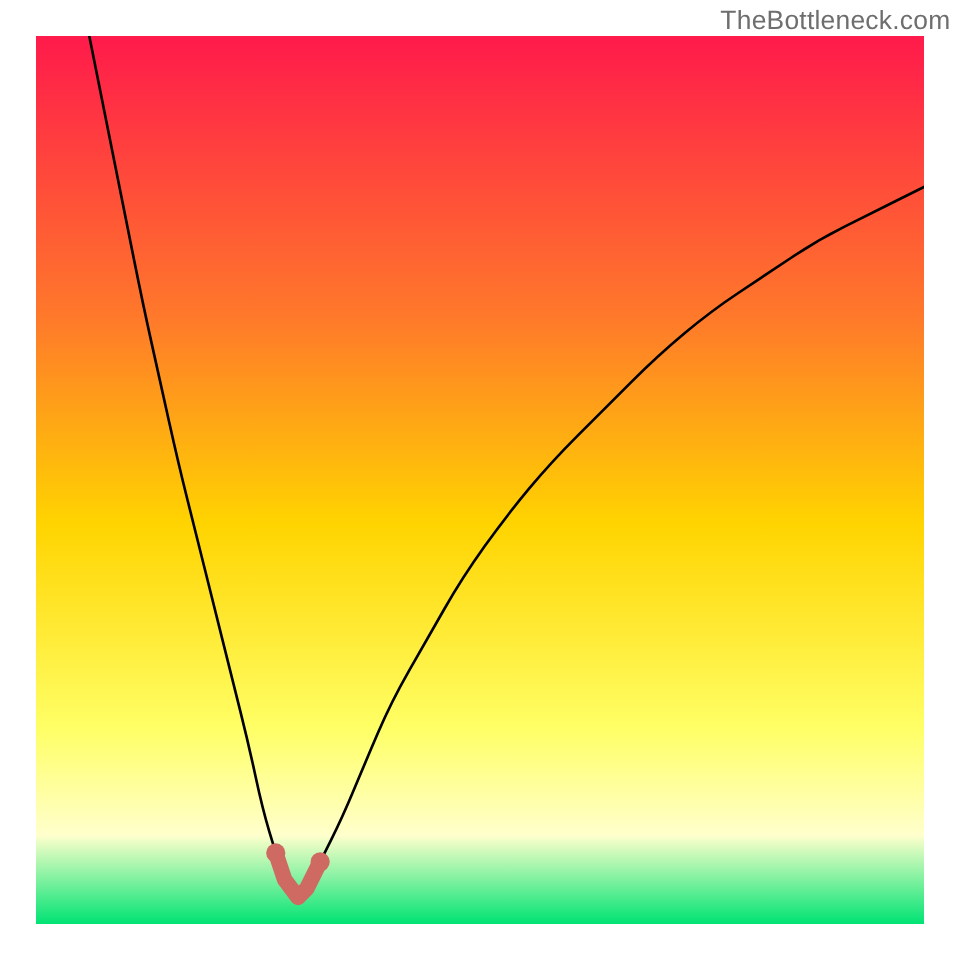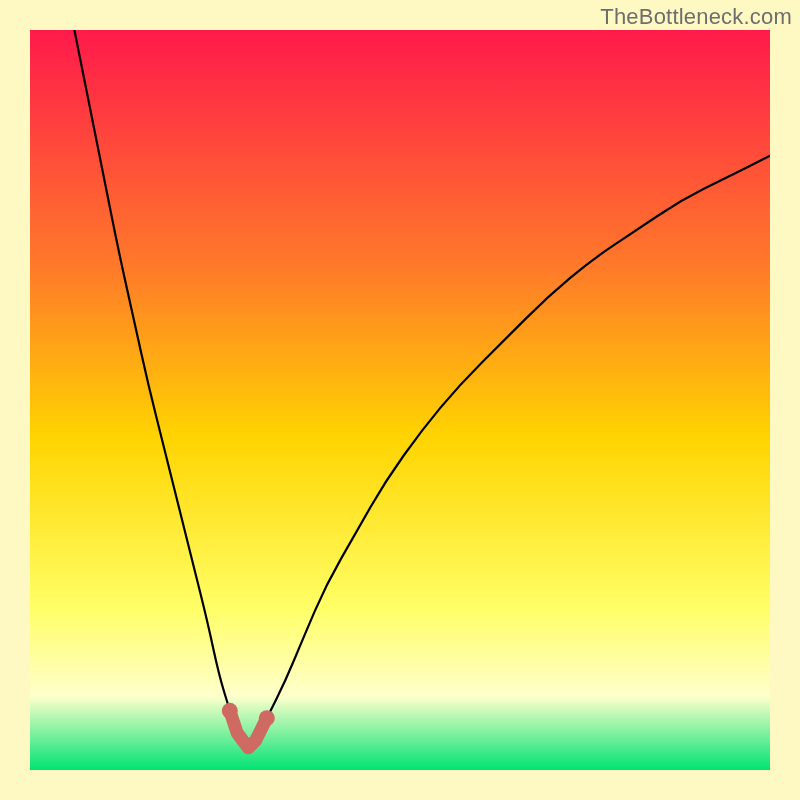--- a/index.html
+++ b/index.html
@@ -8,21 +8,21 @@
     width: 800px;
     height: 800px;
     background: #000;
     overflow: hidden;
     font-family: Arial, Helvetica, sans-serif;
   }
   .frame {
     position: relative;
     width: 800px;
     height: 800px;
-    background: #fef9c3;
+    background: #ffffff;
   }
   .plot-area {
     position: absolute;
     left: 30px;
     top: 30px;
     width: 740px;
     height: 740px;
   }
   .watermark {
     position: absolute;

